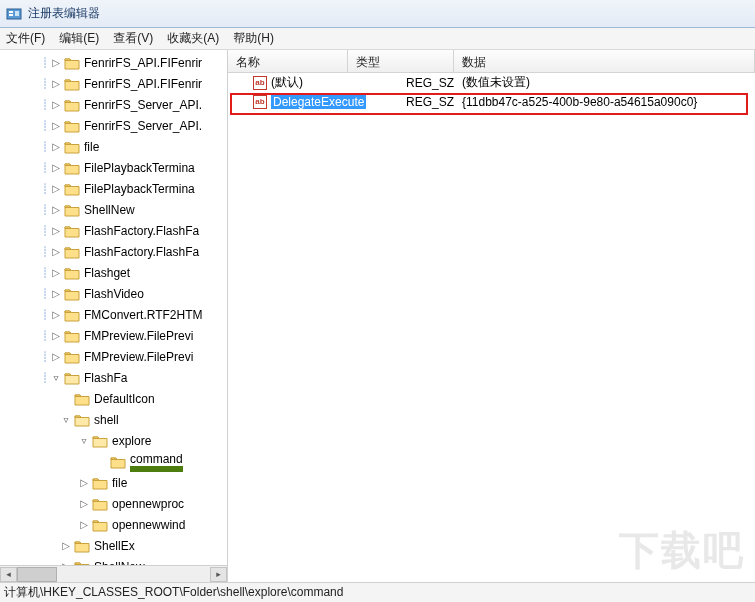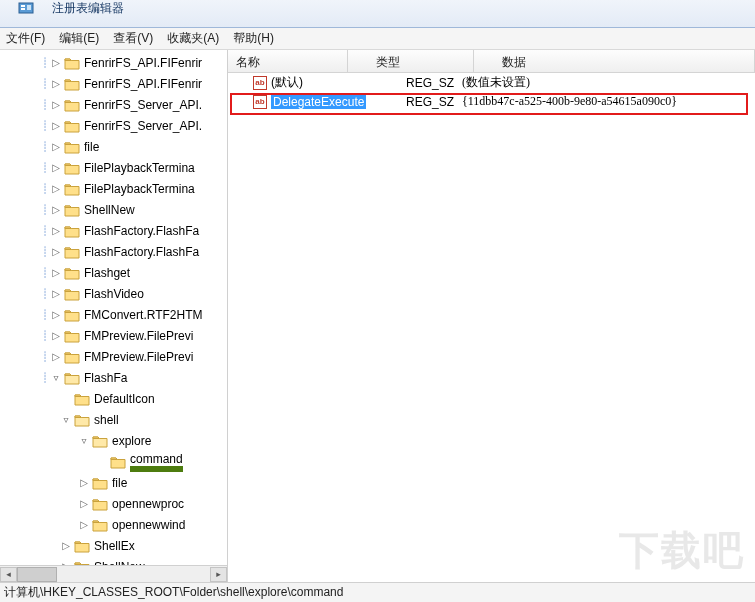--- a/index.html
+++ b/index.html
@@ -1,19 +1,19 @@
 <!DOCTYPE html>
 <html><head>
 <meta charset="utf-8">
 <style>
   * { box-sizing: border-box; margin: 0; padding: 0; font-family: "Microsoft YaHei", "SimSun", Arial, sans-serif; font-size: 12px; }
   body { width: 755px; height: 602px; background: #fff; overflow: hidden; position: relative; }
 
   
-  .titlebar { height: 28px; background: linear-gradient(#f0f4fa,#e3ebf6); border-bottom: 1px solid #9fb8d9; display: flex; padding-left: 18px; gap: 12px; }
+  .titlebar { height: 28px; background: linear-gradient(#f0f4fa,#e3ebf6); border-bottom: 1px solid #9fb8d9; display: flex; align-items: center; padding-left: 6px; }
   .titlebar .app-icon { width: 16px; height: 16px; margin-right: 6px; display: inline-flex; }
   .titlebar .title { color: #1a3b66; }
 
   
   .menubar { height: 22px; background: #f5f5f5; border-bottom: 1px solid #d9d9d9; display: flex; align-items: center; padding-left: 6px; }
   .menubar span { margin-right: 14px; color: #222; cursor: default; }
 
   
   .main { display: flex; height: 532px; }
 
@@ -24,30 +24,30 @@
   .expander { width: 12px; height: 12px; display: inline-flex; align-items: center; justify-content: center; margin-right: 2px; color: #6d6d6d; font-size: 10px; cursor: pointer; }
   .expander.blank { visibility: hidden; }
   .folder-icon { width: 16px; height: 14px; margin-right: 4px; display: inline-block; }
   .tree-label { color: #000; }
   .tree-label.underline-red { border-bottom: 6px solid #4d7c0f; padding-bottom: 0; }
 
   
 
   
   .list-panel { flex: 1; background: #fff; position: relative; }
-  .col-header { height: 23px; display: flex; background: linear-gradient(#fdfdfd,#efefef); border-bottom: 1px solid #d4d4d4; gap: 20px; }
+  .col-header { height: 23px; display: flex; background: linear-gradient(#fdfdfd,#efefef); border-bottom: 1px solid #d4d4d4; }
   .col-header div { border-right: 1px solid #d4d4d4; padding: 4px 8px; color: #222; }
   .col-name { width: 120px; }
   .col-type { width: 106px; }
   .col-data { flex: 1; }
 
   .list-row { display: flex; height: 19px; align-items: center; }
   .list-row .c-name { width: 120px; padding-left: 6px; display: flex; align-items: center; }
   .list-row .c-type { width: 106px; padding-left: 8px; text-align: right; }
-  .list-row .c-data { flex: 1; padding-left: 8px; font-family: Liberation Serif, serif; }
+  .list-row .c-data { flex: 1; padding-left: 8px; }
 
   .string-icon { width: 14px; height: 14px; border: 1px solid #c0392b; color: #c0392b; font-size: 8px; line-height: 12px; text-align: center; margin-right: 4px; background: #fff; font-weight: bold; flex-shrink:0;margin-left:19px; }
 
   .sel-name { background: #3399ff; color: #fff; padding: 0 2px; }
 
   .highlight-box { position: absolute; border: 2px solid #e21b1b; pointer-events: none; }
   
   #hl1 { top: 43px; left: 2px; width: 518px; height: 22px; }
 
   

